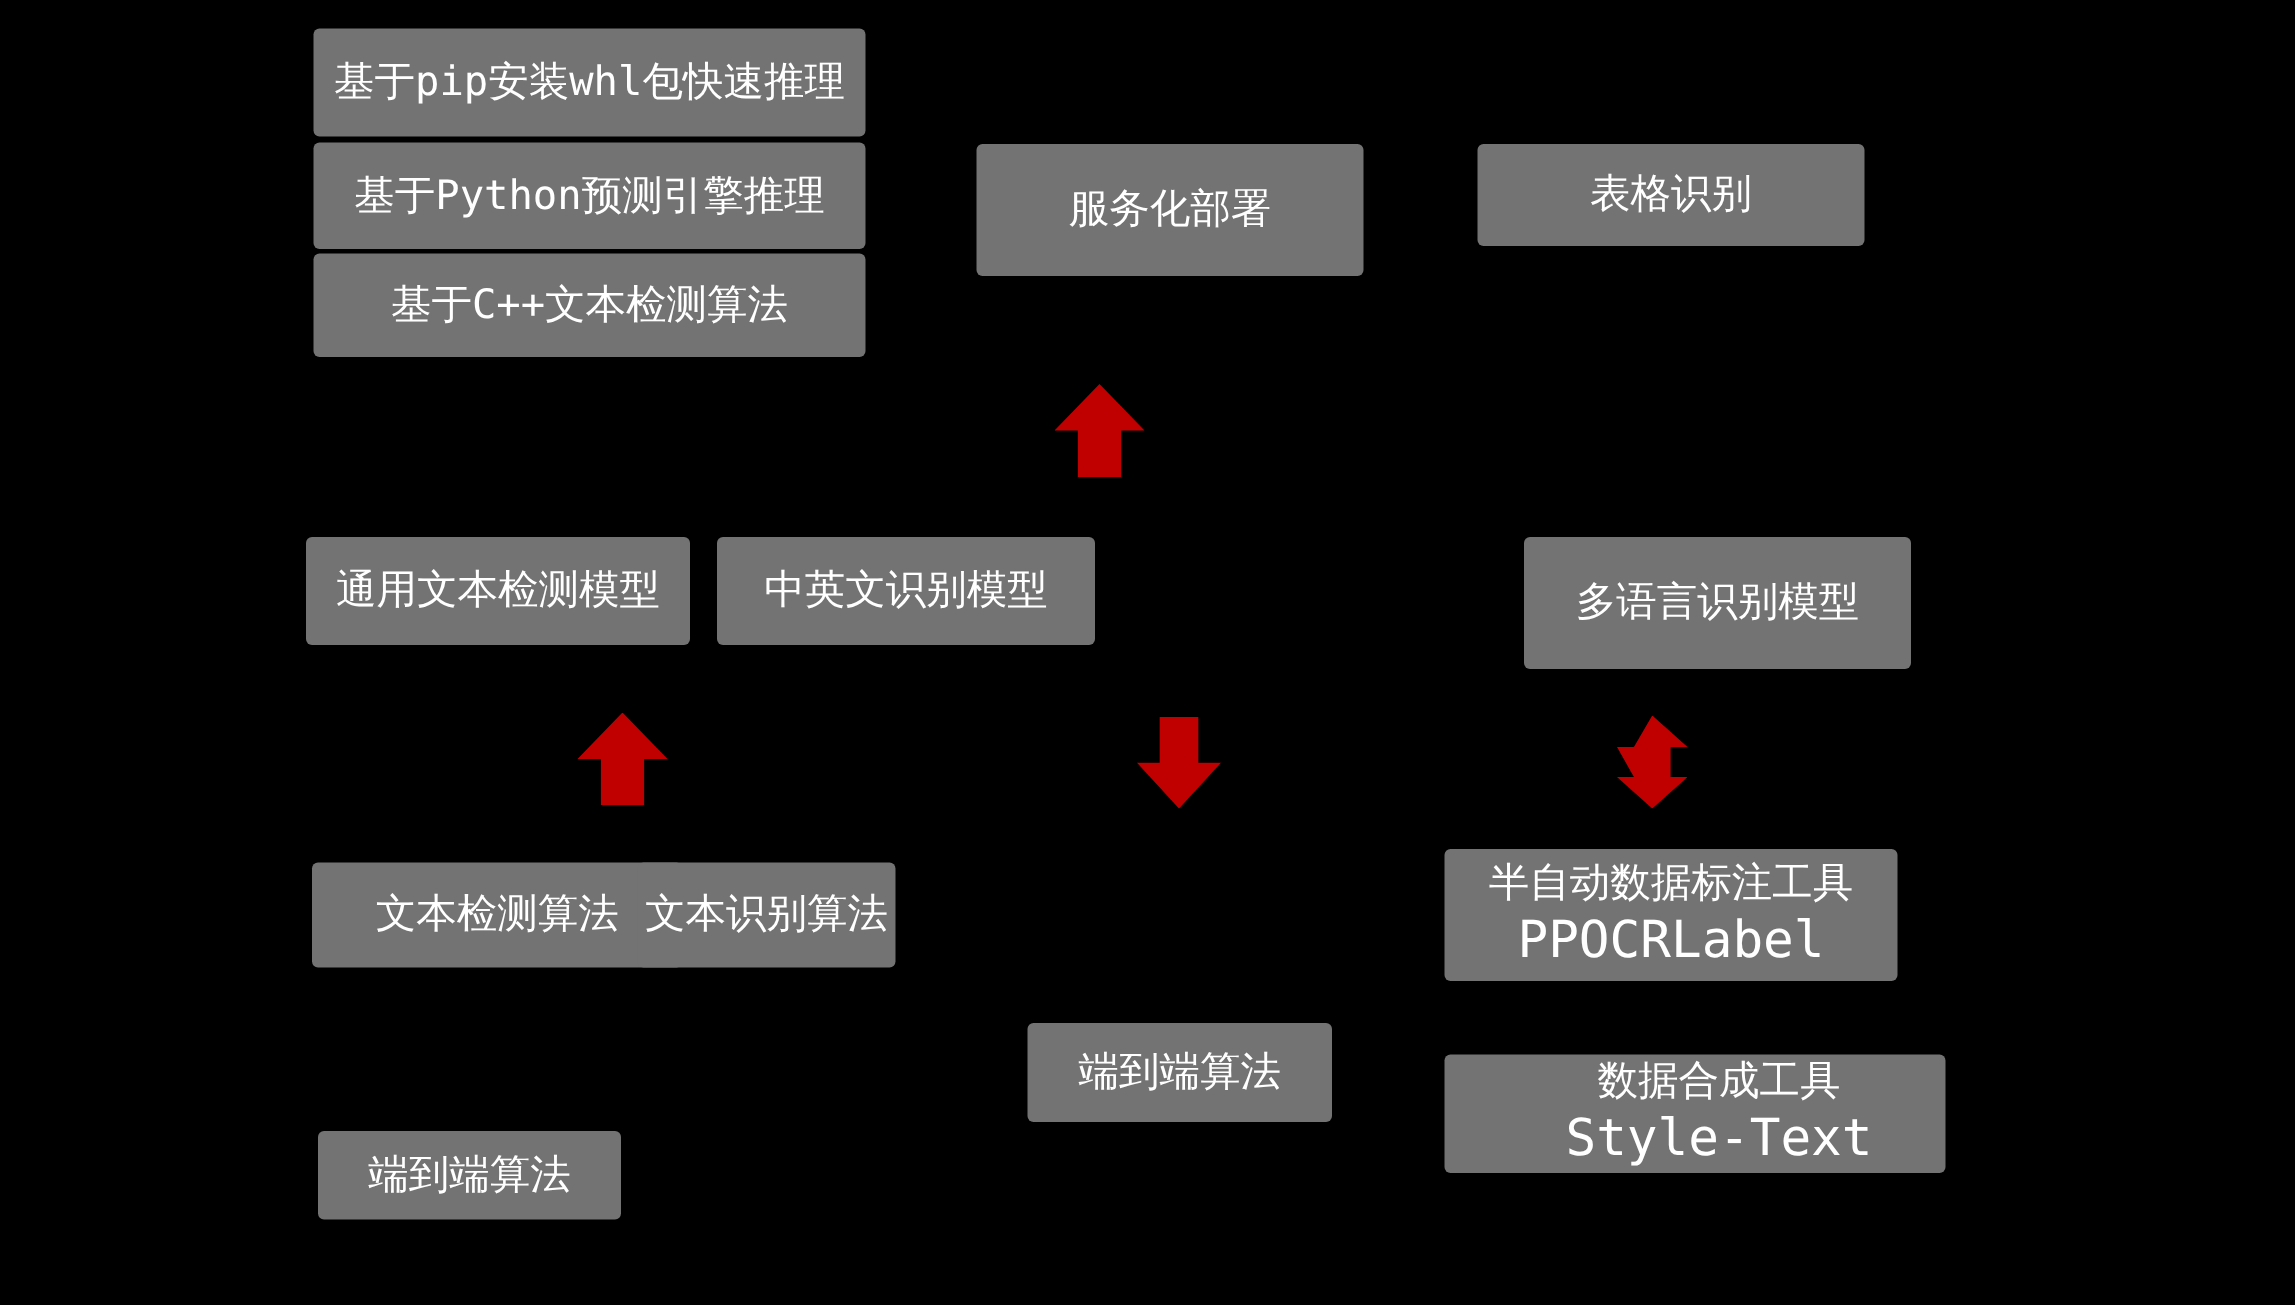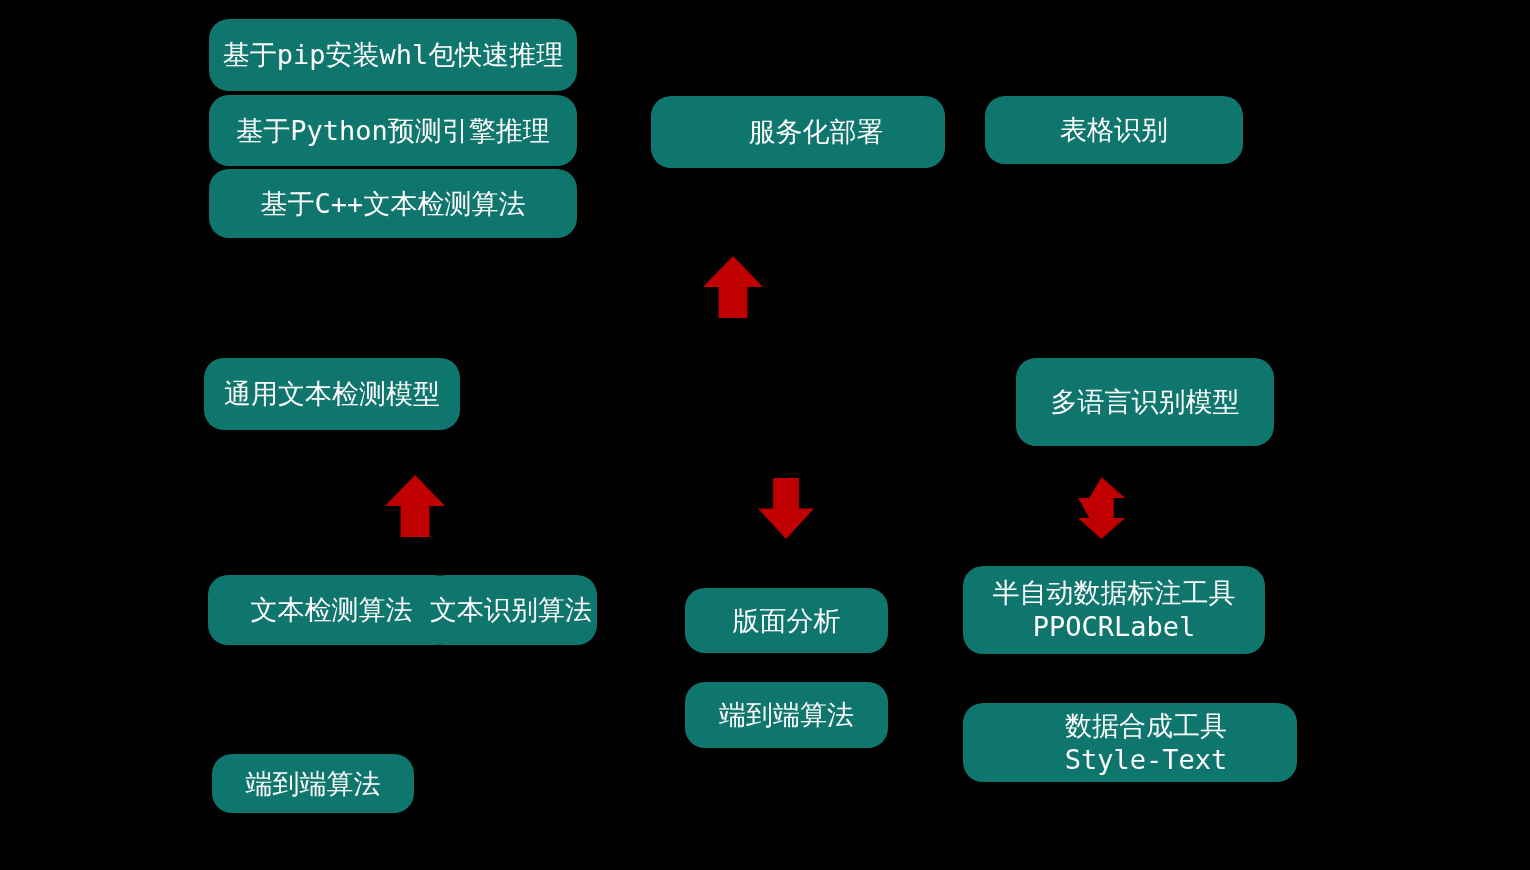--- a/index.html
+++ b/index.html
@@ -5,43 +5,43 @@
   html,body{margin:0;padding:0;background:#000;}
   .canvas{
     position:relative;
     width:1530px;height:870px;
     background:#000000;
     overflow:hidden;
     font-family:"DejaVu Sans Mono","DejaVu Sans",sans-serif;
   }
   .box{
     position:absolute;
-    background:#0f766e;
-    border-radius:20px;
+    background:#737373;
+    border-radius:4px;
     color:#FFFFFF;
     display:flex;
     flex-direction:column;
     align-items:center;
     justify-content:center;
     text-align:center;
     font-size:27px;
     white-space:nowrap;
     line-height:1.25;
   }
-  .box .sub{font-size:27px;}
+  .box .sub{font-size:34px;}
   .arrow{position:absolute;background:#C00000;}
   .arrow-up{clip-path:polygon(50% 0,100% 50%,74% 50%,74% 100%,26% 100%,26% 50%,0 50%);}
   .arrow-down{clip-path:polygon(27% 0,73% 0,73% 50%,100% 50%,50% 100%,0 50%,27% 50%);}
   .arrow-updown{clip-path:polygon(50% 0,100% 34%,76% 34%,76% 66%,100% 66%,50% 100%,0 66%,24% 66%,0 34%,24% 34%);}
 
   
   #b-pip        {left:209px;top:19px;  width:368px;height:72px;}
   #b-python     {left:209px;top:95px;  width:368px;height:71px;}
   #b-cpp        {left:209px;top:169px; width:368px;height:69px;}
-  #b-serving    {left:651px;top:96px;  width:258px;height:72px;padding-left:36px;}
+  #b-serving    {left:651px;top:96px;  width:258px;height:88px;}
   #b-edge       {left:985px;top:96px;  width:258px;height:68px;}
   #b-general-det{left:204px;top:358px; width:256px;height:72px;}
   #b-zh-en-rec  {left:478px;top:358px; width:252px;height:72px;}
   #b-en-num-rec {left:744px;top:358px; width:258px;height:72px;}
   #b-multi-rec  {left:1016px;top:358px;width:258px;height:88px;}
   #b-det-algo   {left:208px;top:575px; width:247px;height:70px;}
   #b-rec-algo   {left:425px;top:575px; width:172px;height:70px;}
   #b-layout     {left:685px;top:588px; width:203px;height:65px;}
   #b-table      {left:685px;top:682px; width:203px;height:66px;}
   #b-label-tool {left:963px;top:566px; width:302px;height:88px;}
@@ -73,38 +73,38 @@
   </div>
   <div class="box" id="b-edge">
     <span>表格识别</span>
   </div>
 
   <div class="arrow arrow-up" id="a-up-serving"></div>
 
   <div class="box" id="b-general-det">
     <span>通用文本检测模型</span>
   </div>
+  <div class="box" id="b-zh-en-rec">
+    <span>中英文识别模型</span>
+  </div>
   <div class="box" id="b-multi-rec">
     <span>多语言识别模型</span>
   </div>
 
   <div class="arrow arrow-up" id="a-up-models"></div>
   <div class="arrow arrow-down" id="a-down-layout"></div>
   <div class="arrow arrow-updown" id="a-updown-tool"></div>
 
   <div class="box" id="b-det-algo">
     <span>文本检测算法</span>
   </div>
   <div class="box" id="b-rec-algo">
     <span>文本识别算法</span>
   </div>
 
-  <div class="box" id="b-layout">
-    <span>版面分析</span>
-  </div>
   <div class="box" id="b-table">
     <span>端到端算法</span>
   </div>
 
   <div class="box" id="b-label-tool">
     <span>半自动数据标注工具</span>
     <span class="sub">PPOCRLabel</span>
   </div>
   <div class="box" id="b-synth-tool">
     <span>数据合成工具</span>

